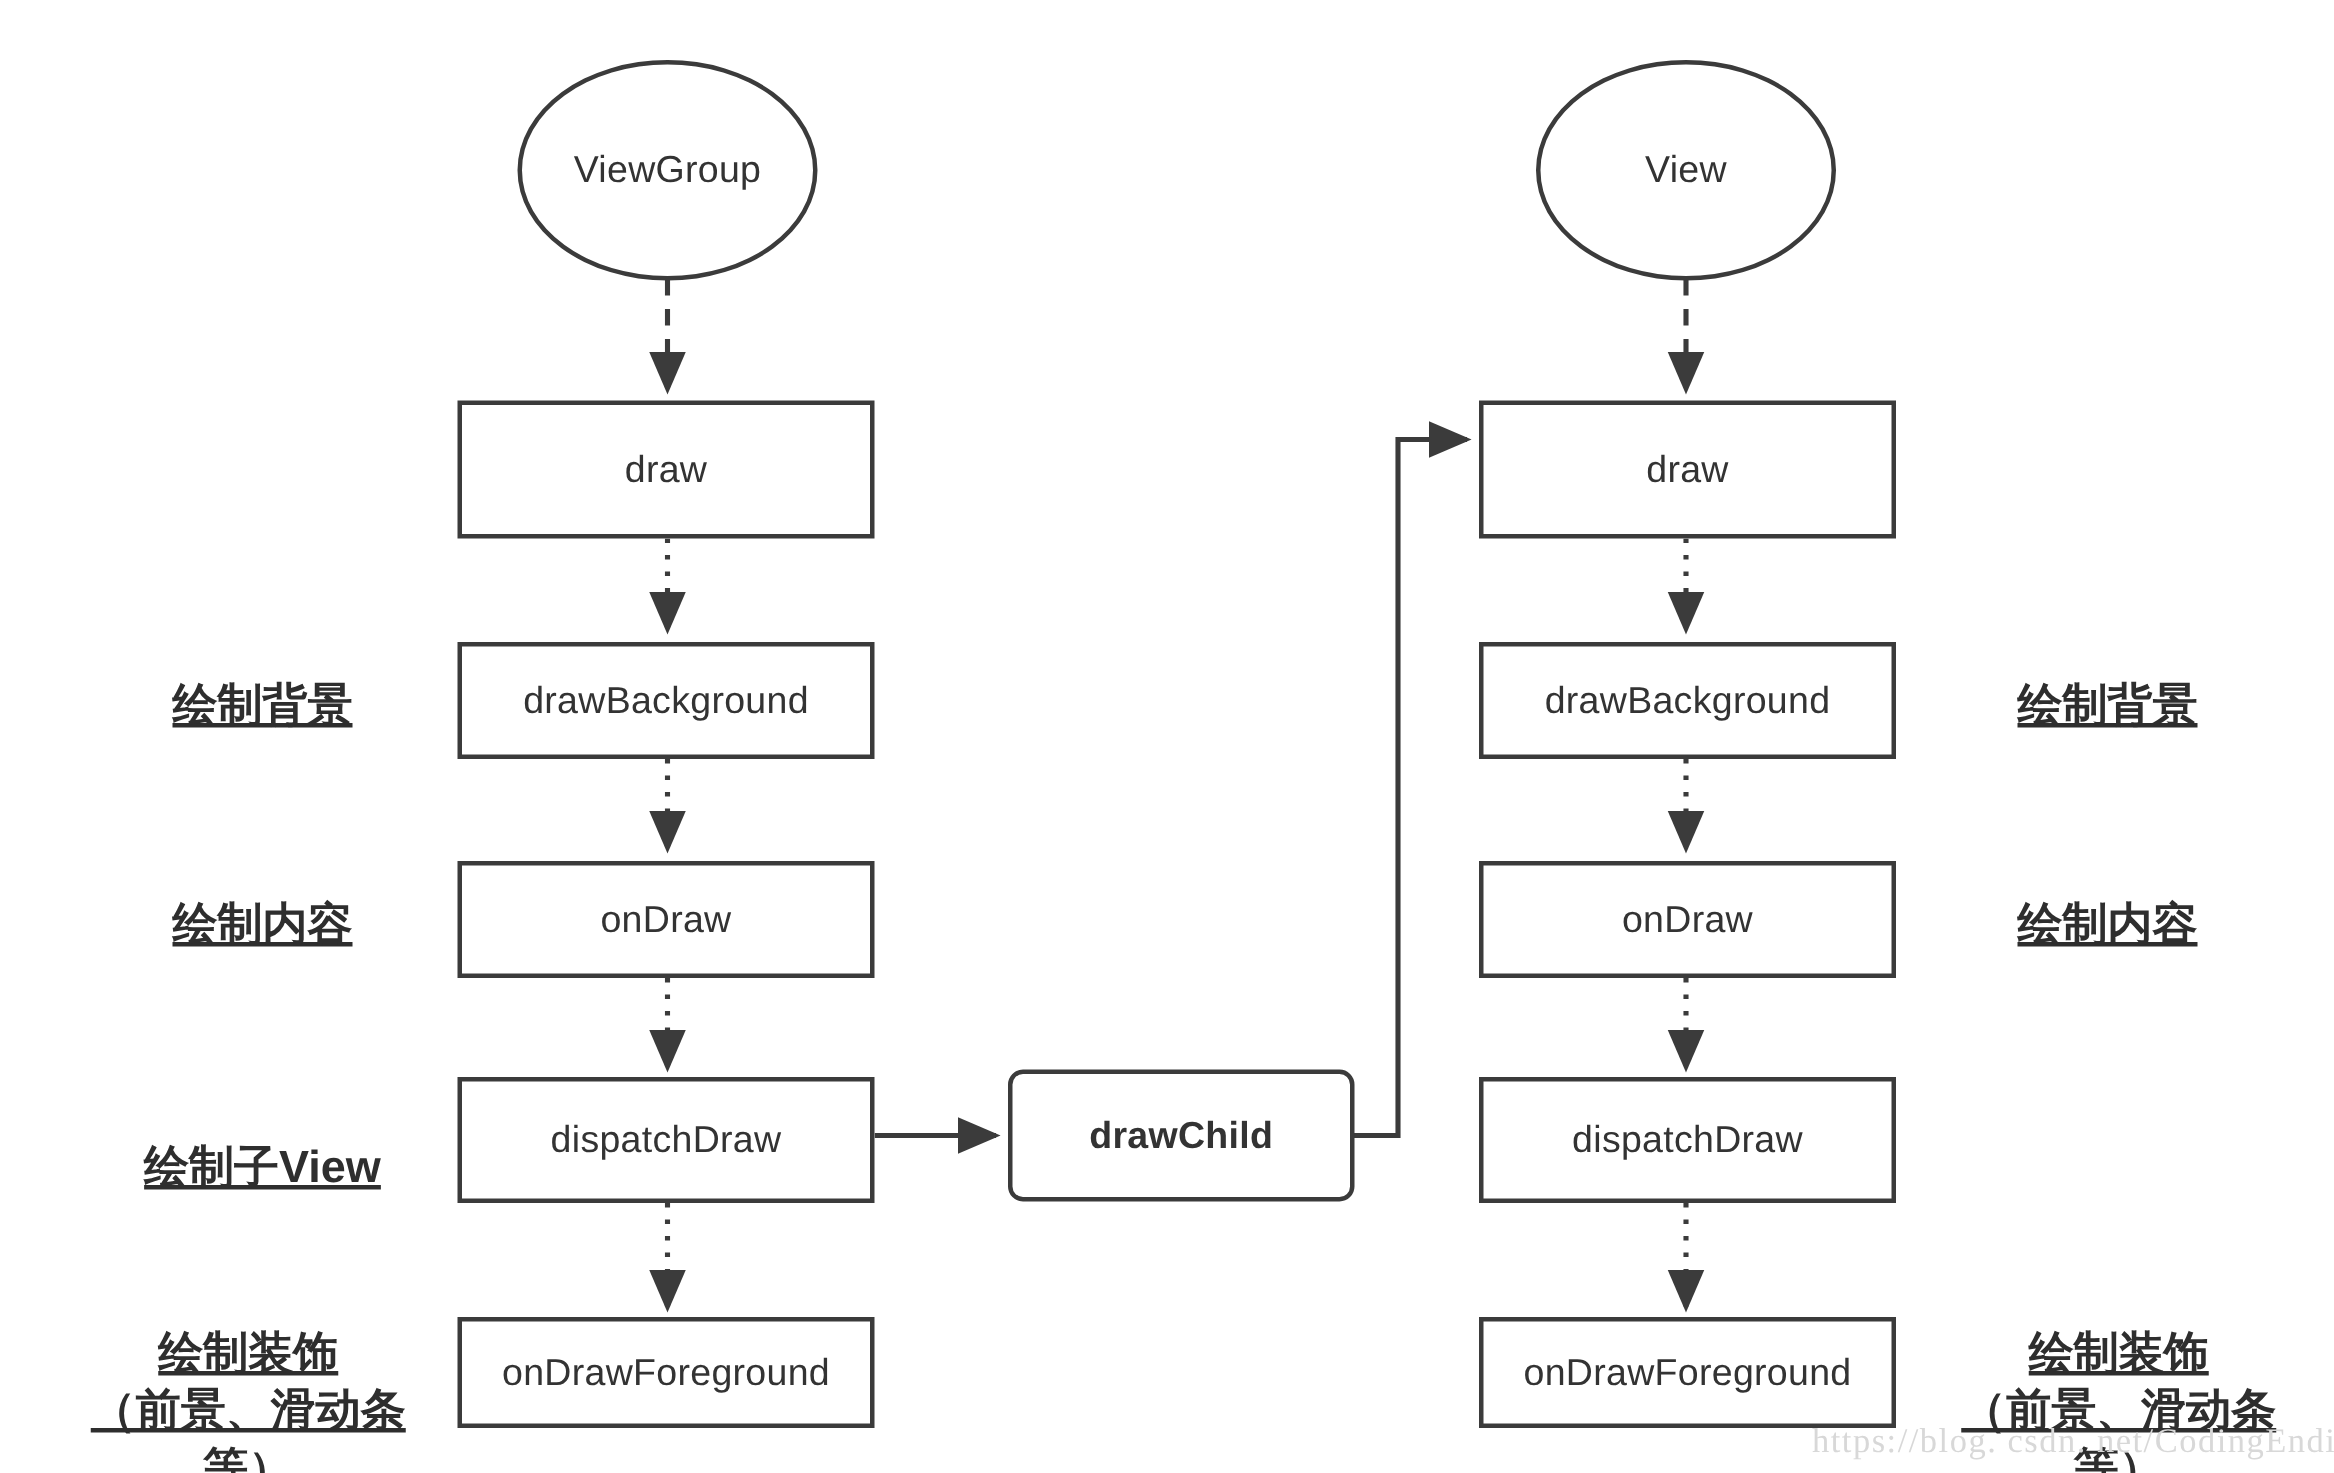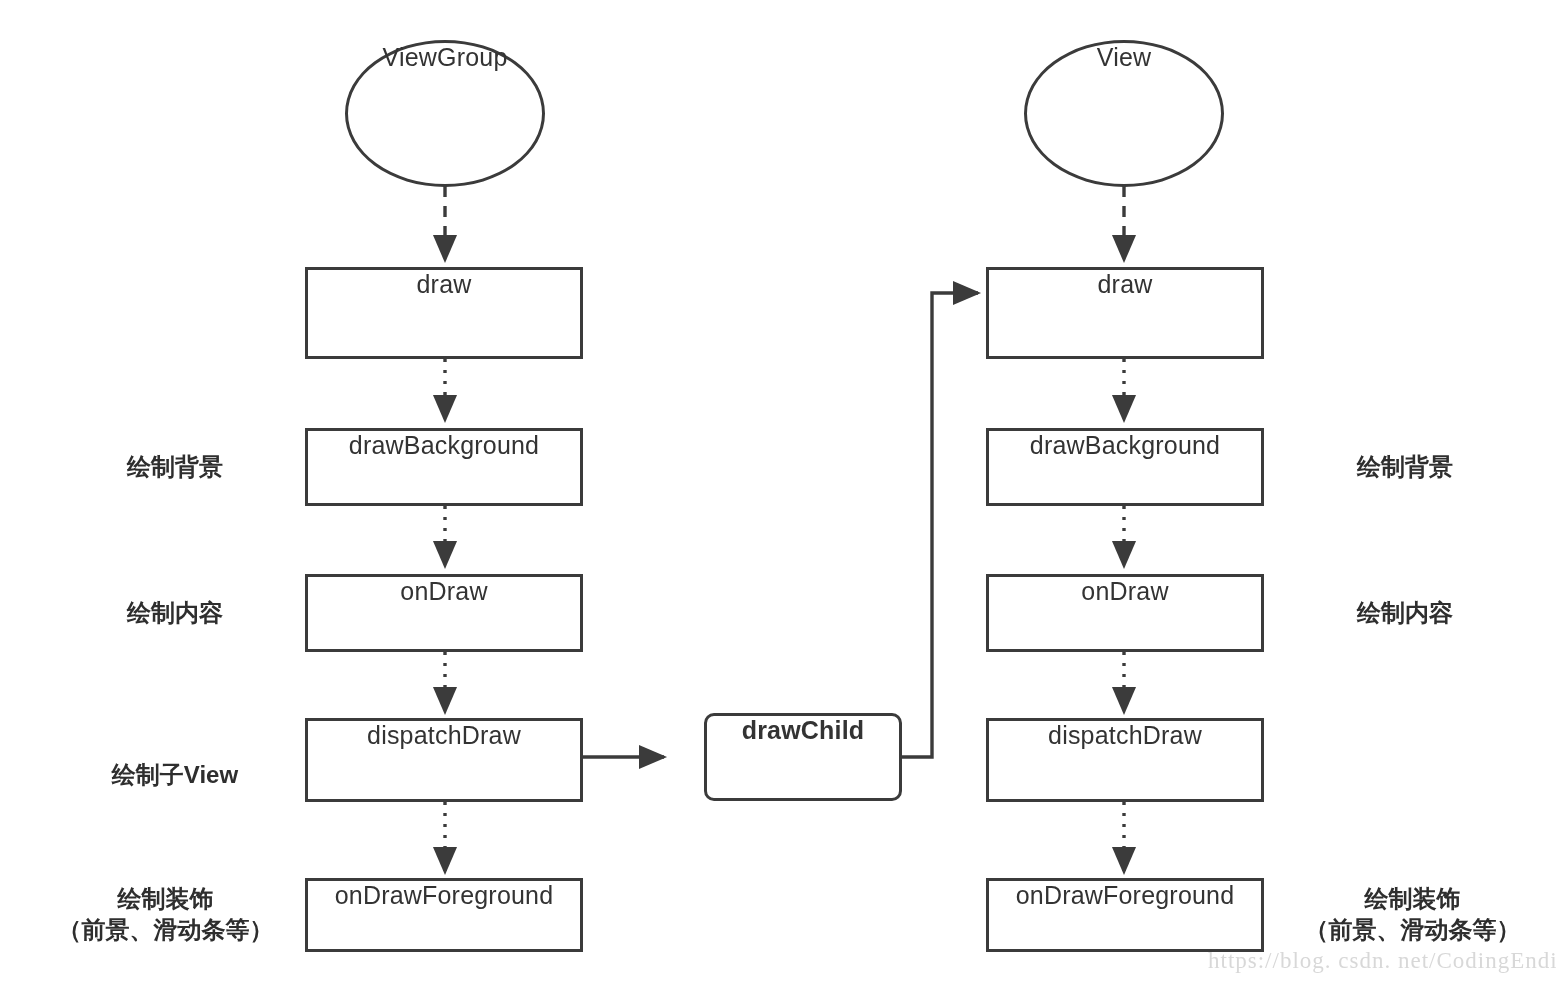--- a/index.html
+++ b/index.html
@@ -21,45 +21,47 @@
     top: 0;
     width: 1556px;
     height: 982px;
   }
   .node {
     position: absolute;
     box-sizing: border-box;
     border: 3px solid #3b3b3b;
     background: #ffffff;
     display: flex;
+    align-items: center;
     justify-content: center;
     text-align: center;
     font-size: 25px;
     font-weight: 400;
     color: #333333;
     letter-spacing: 0.2px;
   }
   .node.rounded {
     border-radius: 10px;
   }
   .node.ellipse {
     border-radius: 50%;
     border-width: 3px;
   }
   .node.bold-label {
     font-weight: bold;
   }
   .side-label {
     position: absolute;
-    font-size: 24px;
+    font-size: 30px;
     font-weight: bold;
     color: #2e2e2e;
     text-align: center;
     line-height: 1.28;
     white-space: pre-line;
+    text-decoration: underline;
   }
   .watermark {
     position: absolute;
     font-family: "Liberation Serif", "DejaVu Serif", serif;
     font-size: 23px;
     color: #d8d8d8;
     letter-spacing: 1px;
     white-space: nowrap;
   }
   svg.connectors {
@@ -131,21 +133,21 @@
   <div class="node" style="left:305px; top:878px; width:278px; height:74px;">
     <span>onDrawForeground</span>
   </div>
 
   <div class="side-label" style="left:60px; top:452px; width:230px;">绘制背景</div>
   <div class="side-label" style="left:60px; top:598px; width:230px;">绘制内容</div>
   <div class="side-label" style="left:60px; top:744px; width:230px;margin-top:16px;">绘制子View</div>
   <div class="side-label" style="left:38px; top:884px; width:255px;">绘制装饰
 （前景、滑动条等）</div>
 
-  <div class="node rounded bold-label" style="left:672px; top:713px; width:198px; height:88px;margin-left:32px;">
+  <div class="node rounded bold-label" style="left:672px; top:713px; width:231px; height:88px;">
     <span>drawChild</span>
   </div>
 
   <div class="node ellipse" style="left:1024px; top:40px; width:200px; height:147px;">
     <span>View</span>
   </div>
 
   <div class="node" style="left:986px; top:267px; width:278px; height:92px;">
     <span>draw</span>
   </div>

